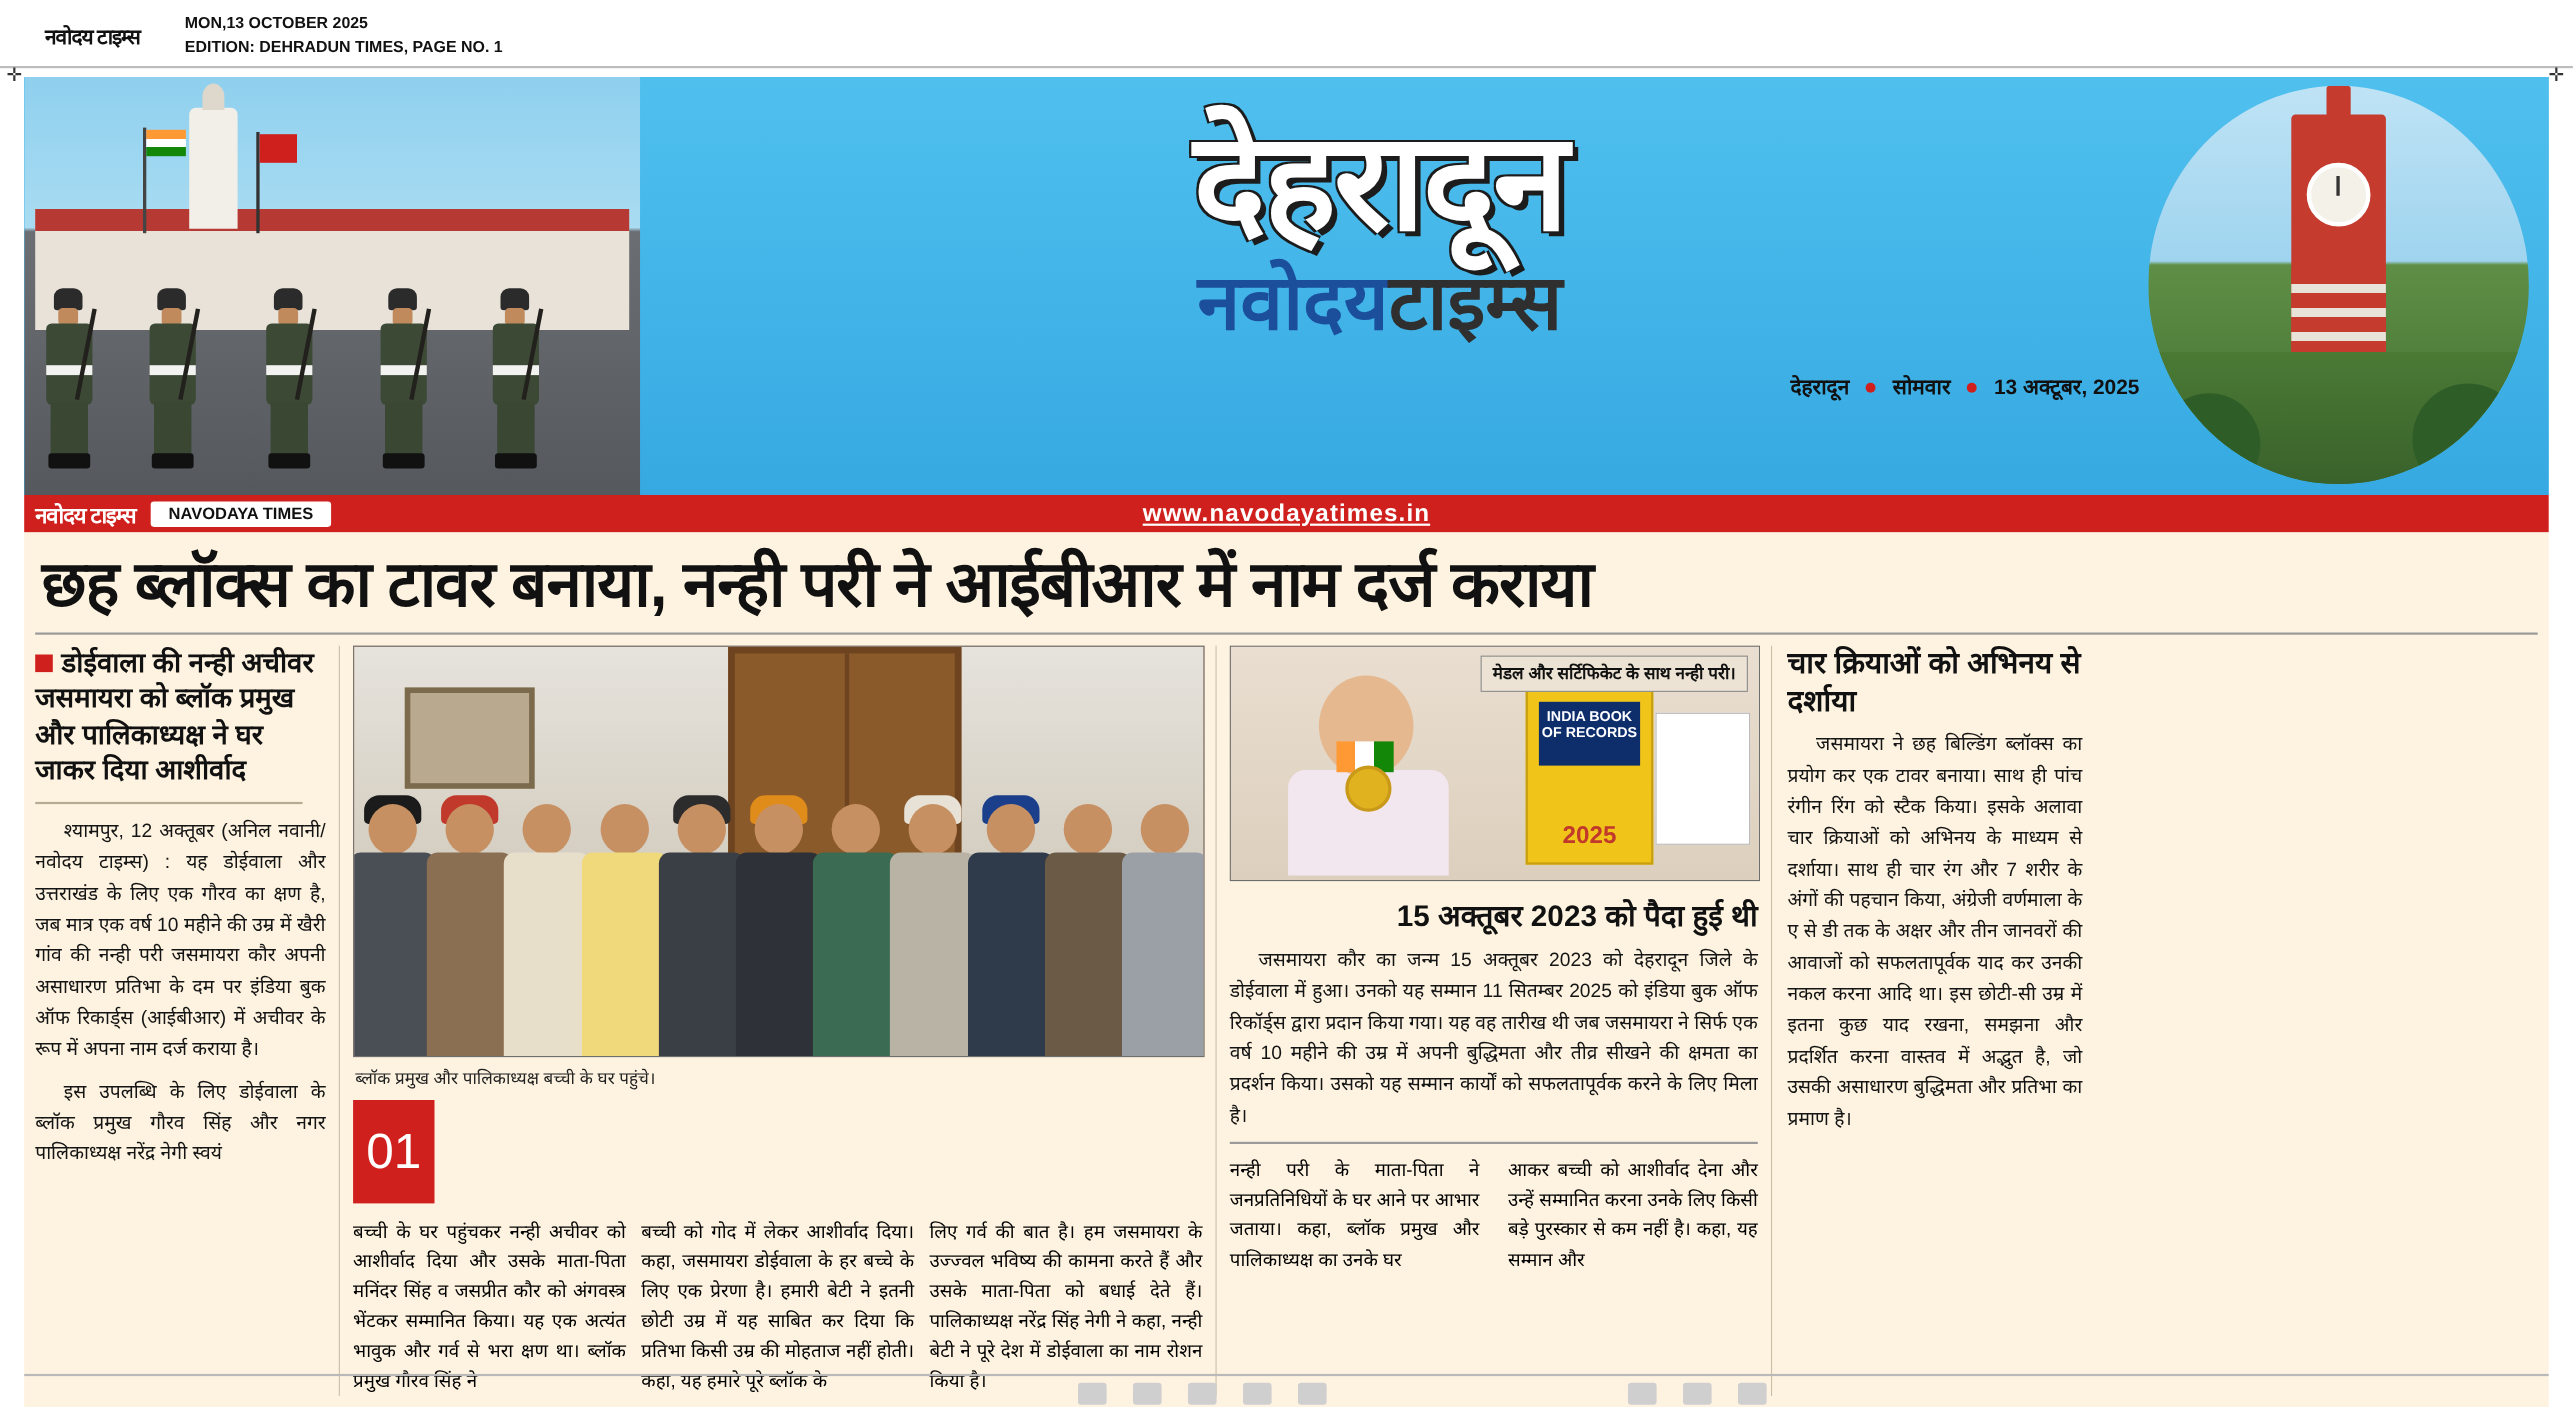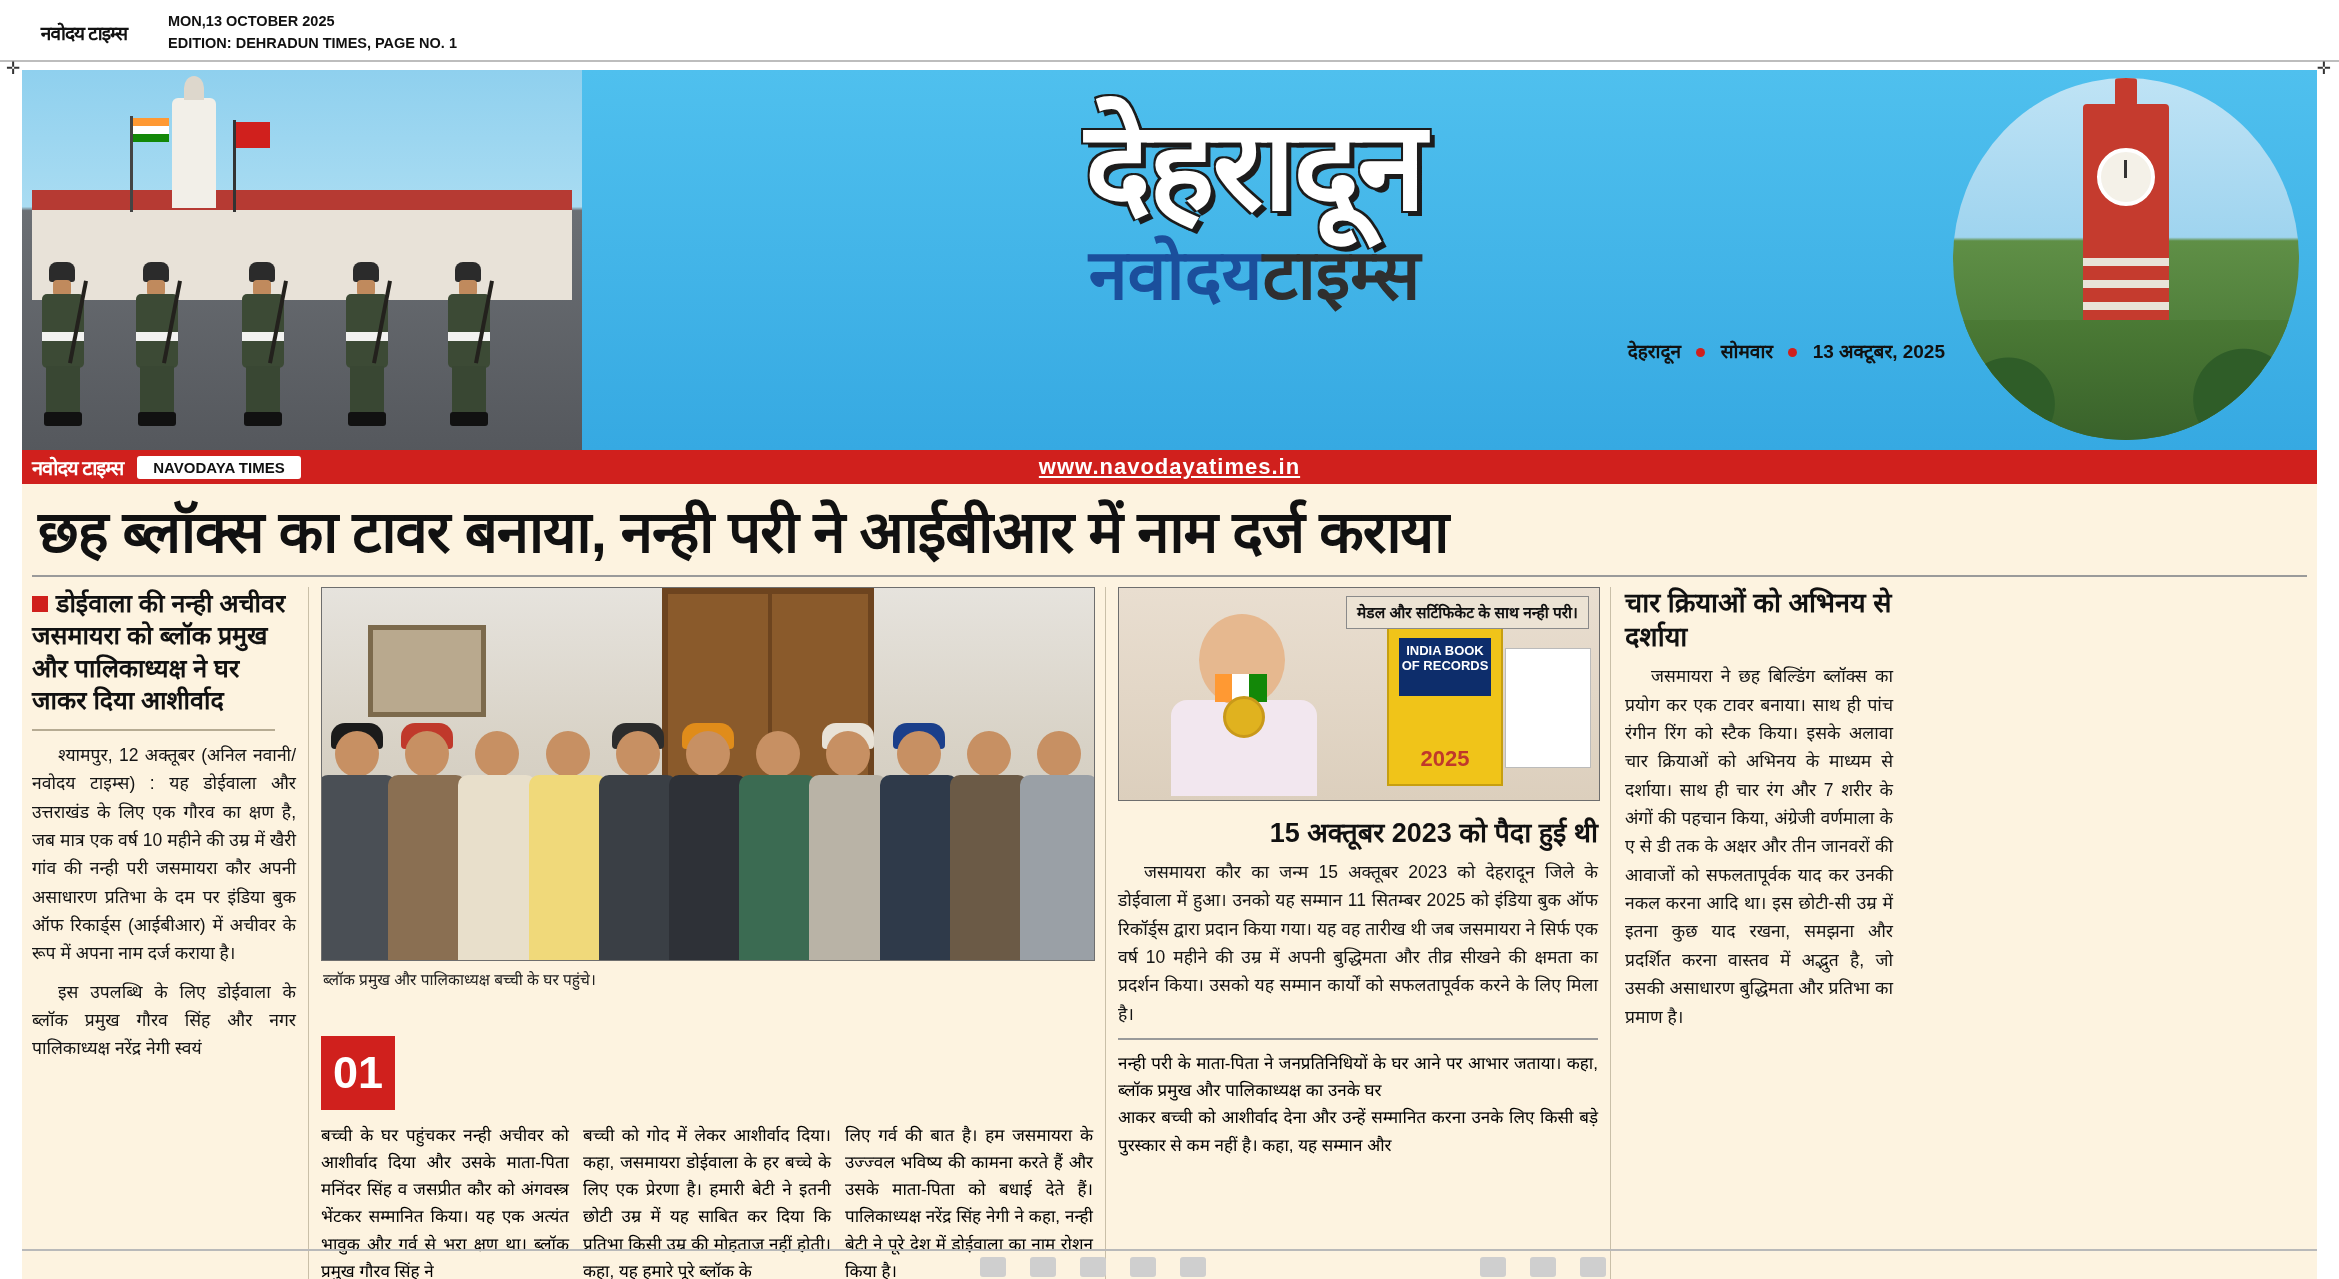--- a/index.html
+++ b/index.html
@@ -89,22 +89,22 @@
   .pm-door{position:absolute;left:44%;top:0;width:26%;height:60%;background:#8a5a2b;border:6px solid #6d441f;}
   .pm-door:after{content:"";position:absolute;left:50%;top:0;bottom:0;width:4px;background:#6d441f;}
   .pm-frame{position:absolute;left:6%;top:10%;width:14%;height:22%;background:#b9a98e;border:5px solid #7c6a4c;}
   .pm-row{position:absolute;left:0;right:0;bottom:0;height:70%;display:flex;align-items:flex-end;}
   .person{position:relative;flex:1;height:88%;}
   .person .hd{position:absolute;left:50%;transform:translateX(-50%);top:0;width:44px;height:46px;border-radius:50%;background:#c79063;}
   .person .tb{position:absolute;left:50%;transform:translateX(-50%);top:-8px;width:52px;height:26px;border-radius:14px 14px 4px 4px;}
   .person .bd{position:absolute;left:50%;transform:translateX(-50%);top:44px;width:78px;bottom:0;border-radius:10px 10px 0 0;}
   .cap{font-size:15.5px;color:#222;padding:7px 2px 0 2px;font-weight:500;}
   .photo-sub{display:flex;margin-top:10px;}
-  .num-badge{width:74px;height:74px;background:#d0201d;color:#fff;font-size:45px;font-weight:bold;
-      display:flex;align-items:center;justify-content:center;margin-right:12px;flex:none;margin-top:36px;}
+  .num-badge{width:74px;height:94px;background:#d0201d;color:#fff;font-size:45px;font-weight:normal;
+      display:flex;align-items:center;justify-content:center;margin-right:12px;flex:none;}
   .subhead{font-size:24px;font-weight:bold;line-height:1.28;color:#111;}
   .four-cols{display:flex;gap:14px;margin-top:12px;}
   .four-cols .c{flex:1;font-size:17px;line-height:1.6;text-align:justify;}
 
   .col-right-photo{width:480px;padding:0 12px;border-left:1px solid #c9bfa8;}
   .photo-baby{width:100%;height:212px;border:1px solid #6e6e6e;position:relative;overflow:hidden;background:#efe6d8;}
   .pb-bg{position:absolute;inset:0;background:linear-gradient(180deg,#e9ded0 0%,#dccfbd 100%);}
   .pb-baby-head{position:absolute;left:80px;top:26px;width:86px;height:92px;border-radius:50%;background:#e6b88f;}
   .pb-baby-body{position:absolute;left:52px;top:112px;width:146px;height:96px;background:#f2e7ef;border-radius:16px 16px 0 0;}
   .pb-medal{position:absolute;left:104px;top:108px;width:36px;height:36px;border-radius:50%;background:#e0b21f;border:3px solid #c9991a;}
@@ -112,21 +112,21 @@
       background:linear-gradient(90deg,#ff9933 33%,#ffffff 33% 66%,#138808 66%);}
   .pb-book{position:absolute;right:96px;top:34px;width:112px;height:160px;background:#f0c419;border:2px solid #c79f10;}
   .pb-book-t{position:absolute;left:10px;top:14px;right:10px;height:58px;background:#0d2d6b;color:#fff;font-size:13px;
       font-weight:bold;text-align:center;line-height:1.15;padding-top:6px;box-sizing:border-box;}
   .pb-book-y{position:absolute;left:10px;bottom:12px;right:10px;text-align:center;color:#c0392b;font-weight:bold;font-size:22px;}
   .pb-cert{position:absolute;right:8px;top:60px;width:84px;height:118px;background:#fff;border:1px solid #bbb;}
   .pb-note{position:absolute;right:10px;top:8px;background:#ece3d4;border:1px solid #8a8a8a;padding:6px 10px;
       font-size:15.5px;font-weight:bold;line-height:1.25;text-align:center;color:#111;}
   .baby-head{font-size:27px;font-weight:bold;text-align:right;margin:12px 0 8px 0;color:#111;}
   .rule2{height:2px;background:#9a9a9a;margin:10px 0;}
-  .two-cols{display:flex;gap:0;flex-direction:column;}
+  .two-cols{display:flex;gap:26px;}
   .two-cols .c{flex:1;font-size:17px;line-height:1.6;text-align:justify;}
 
   .col-far-right{width:268px;padding-left:14px;border-left:1px solid #c9bfa8;}
   .fr-head{font-size:27px;font-weight:bold;line-height:1.25;color:#111;margin-bottom:8px;}
 
   .bottom-rule{position:absolute;left:22px;right:22px;bottom:28px;height:2px;background:#b9b9b9;}
   .bottom-icons{position:absolute;left:0;right:0;bottom:0;height:26px;}
   .bi{position:absolute;bottom:2px;width:26px;height:20px;background:#cfcfcf;border-radius:3px;}
 </style>
 </head>

